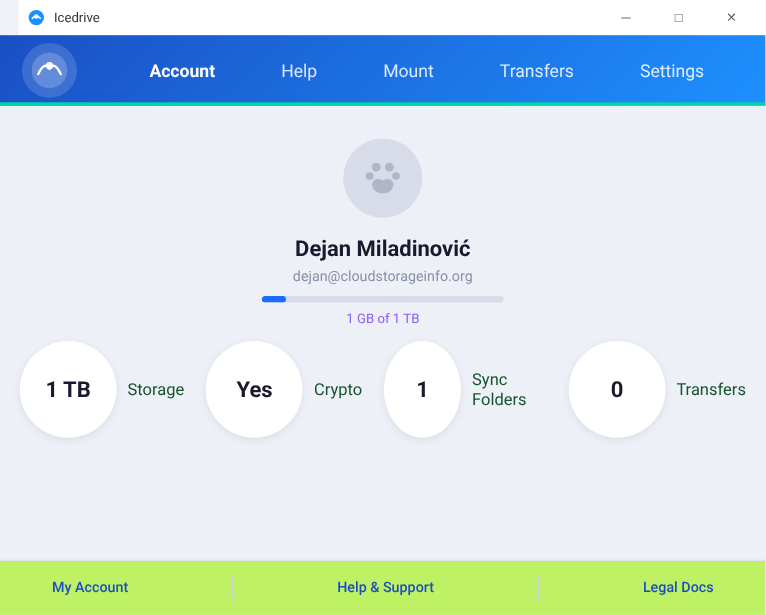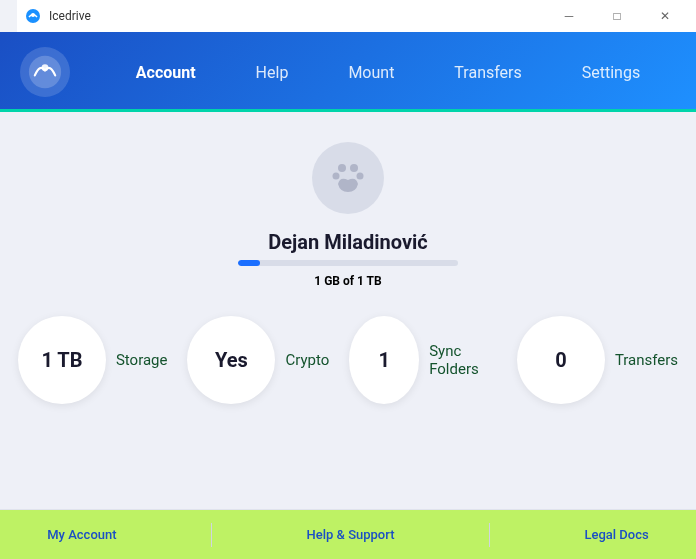--- a/index.html
+++ b/index.html
@@ -59,21 +59,21 @@
       cursor: pointer;
       display: flex;
       align-items: center;
       justify-content: center;
       font-size: 12px;
       color: #666;
     }
 
     
     .navbar {
-      height: 80px;
+      height: 64px;
       background: linear-gradient(135deg, #1a4fc4, #1e90ff);
       display: flex;
       align-items: center;
       padding: 0 20px;
       flex-shrink: 0;
       position: relative;
     }
 
     .navbar::after {
       content: '';
@@ -175,23 +175,22 @@
     }
 
     .storage-bar-fill {
       height: 100%;
       background: #1a6eff;
       border-radius: 3px;
     }
 
     .storage-text {
       font-size: 12px;
-      color: #000000;
-      margin-bottom: 28px;
-      font-weight: bold;
+      color: #8b5cf6;
+      margin-bottom: 13px;
     }
 
     
     .stats-row {
       display: flex;
       gap: 20px;
       margin-bottom: 30px;
     }
 
     .stat-item {
@@ -289,20 +288,21 @@
       <circle cx="14" cy="10" r="4" fill="#b0b5c8"></circle>
       <circle cx="26" cy="10" r="4" fill="#b0b5c8"></circle>
       <circle cx="8" cy="18" r="3.5" fill="#b0b5c8"></circle>
       <circle cx="32" cy="18" r="3.5" fill="#b0b5c8"></circle>
       <path d="M10 26 Q12 18 20 22 Q28 18 30 26 Q28 34 20 34 Q12 34 10 26Z" fill="#b0b5c8"></path>
     </svg>
   </div>
 
   <div class="user-name">Dejan Miladinović</div>
 
+  <div class="user-email">dejan@cloudstorageinfo.org</div>
 
   <div class="storage-bar-container">
     <div class="storage-bar-fill" style="width: 10%;"></div>
   </div>
 
   <div class="storage-text">1 GB of 1 TB</div>
 
   <div class="stats-row">
 
     <div class="stat-item">

